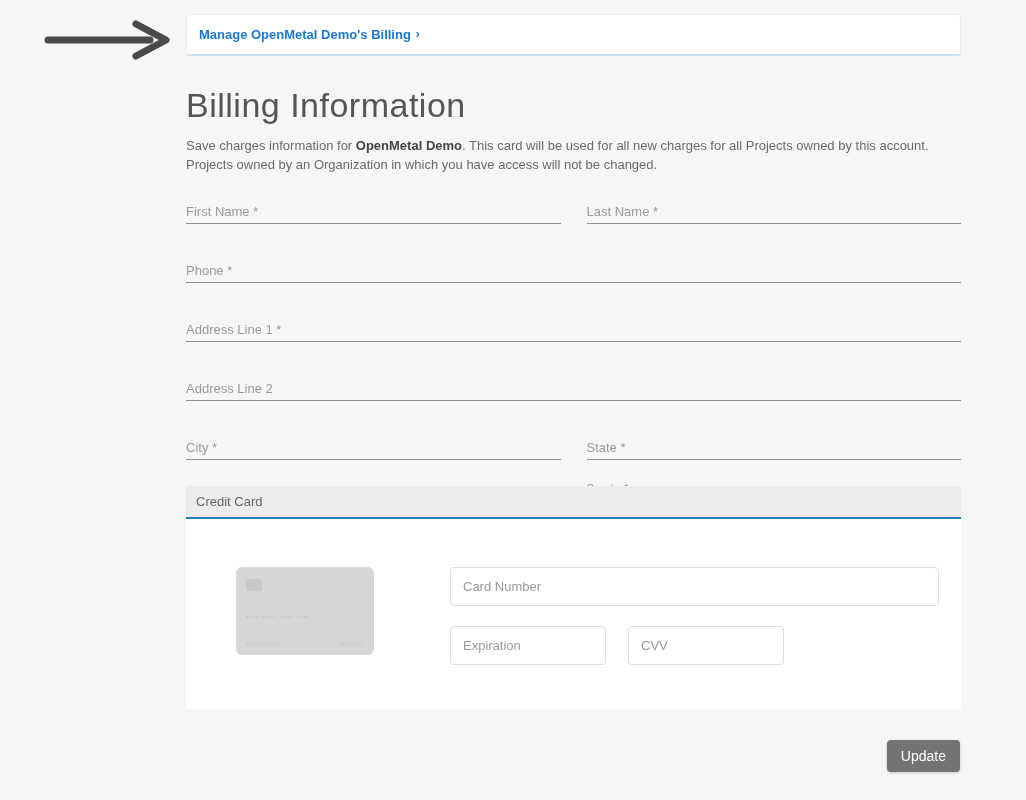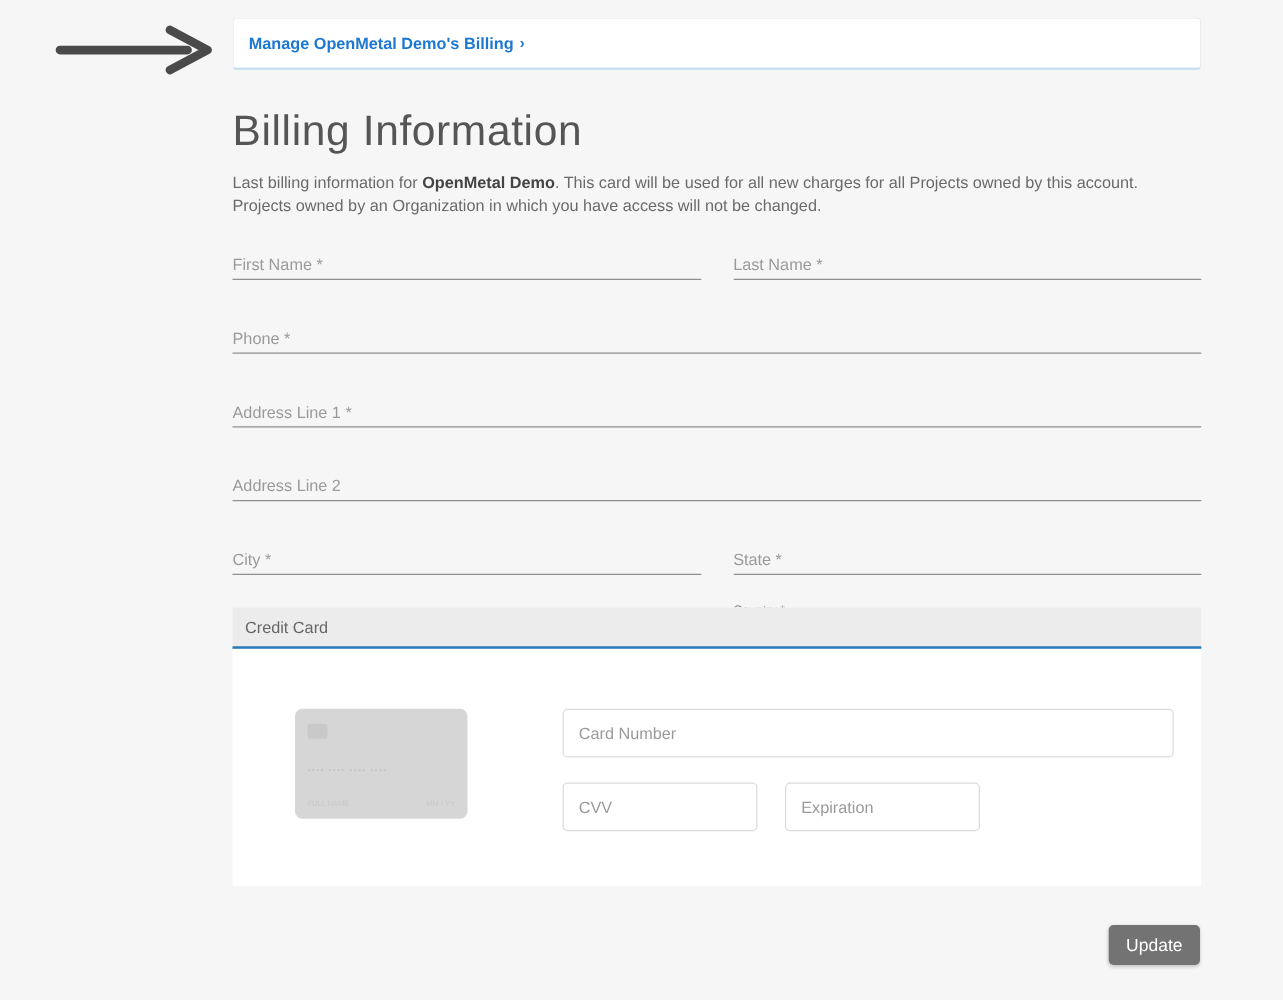--- a/index.html
+++ b/index.html
@@ -125,21 +125,21 @@
 <div class="banner">
   <div class="banner-link">
     <span>Manage OpenMetal Demo's Billing</span>
     <span class="chev">›</span>
   </div>
 </div>
 
 <div class="main">
   <h1 class="page-title">Billing Information</h1>
   <p class="descr">
-    <span>Last billing information for </span><span class="orgname">OpenMetal Demo</span><span>. This card will be used for all new charges for all Projects owned by this account. Projects owned by an Organization in which you have access will not be changed.</span>
+    <span>Save charges information for </span><span class="orgname">OpenMetal Demo</span><span>. This card will be used for all new charges for all Projects owned by this account. Projects owned by an Organization in which you have access will not be changed.</span>
   </p>
 
   <div class="form-row">
     <div class="field">
       <input type="text" placeholder="First Name *" style="">
     </div>
     <div class="field">
       <input type="text" placeholder="Last Name *" style="">
     </div>
   </div>
@@ -191,20 +191,20 @@
       <div class="cc-chip"></div>
       <div class="cc-num">•••• •••• •••• ••••</div>
       <div class="cc-bottom">
         <span>FULL NAME</span>
         <span>MM / YY</span>
       </div>
     </div>
     <div class="cc-fields">
       <input class="cc-input" type="text" placeholder="Card Number" style="">
       <div class="cc-small-row">
+        <input class="cc-input" type="text" placeholder="Expiration" style="">
         <input class="cc-input" type="text" placeholder="CVV" style="">
-        <input class="cc-input" type="text" placeholder="Expiration" style="">
       </div>
     </div>
   </div>
 </div>
 
 <button class="update-btn">Update</button>
 
 </body></html>

